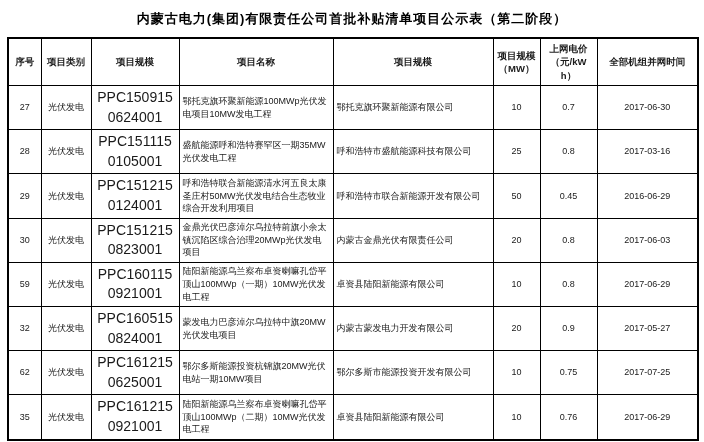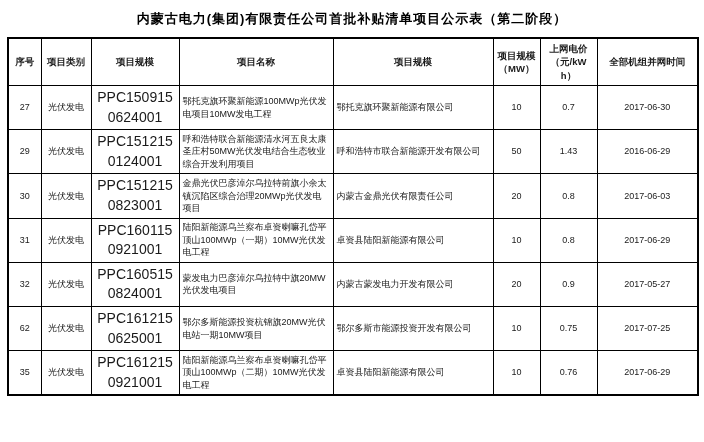--- a/index.html
+++ b/index.html
@@ -64,41 +64,51 @@
           <td class="col-no">27</td>
           <td class="col-category">光伏发电</td>
           <td class="col-code">PPC1509150624001</td>
           <td class="col-name">鄂托克旗环聚新能源100MWp光伏发电项目10MW发电工程</td>
           <td class="col-company">鄂托克旗环聚新能源有限公司</td>
           <td class="col-capacity">10</td>
           <td class="col-price">0.7</td>
           <td class="col-date">2017-06-30</td>
         </tr>
         <tr>
+          <td class="col-no">28</td>
+          <td class="col-category">光伏发电</td>
+          <td class="col-code">PPC1511150105001</td>
+          <td class="col-name">盛航能源呼和浩特赛罕区一期35MW光伏发电工程</td>
+          <td class="col-company">呼和浩特市盛航能源科技有限公司</td>
+          <td class="col-capacity">25</td>
+          <td class="col-price">0.8</td>
+          <td class="col-date">2017-03-16</td>
+        </tr>
+        <tr>
           <td class="col-no">29</td>
           <td class="col-category">光伏发电</td>
           <td class="col-code">PPC1512150124001</td>
           <td class="col-name">呼和浩特联合新能源清水河五良太康圣庄村50MW光伏发电结合生态牧业综合开发利用项目</td>
           <td class="col-company">呼和浩特市联合新能源开发有限公司</td>
           <td class="col-capacity">50</td>
-          <td class="col-price">1.43</td>
+          <td class="col-price">0.45</td>
           <td class="col-date">2016-06-29</td>
         </tr>
         <tr>
           <td class="col-no">30</td>
           <td class="col-category">光伏发电</td>
           <td class="col-code">PPC1512150823001</td>
           <td class="col-name">金鼎光伏巴彦淖尔乌拉特前旗小余太镇沉陷区综合治理20MWp光伏发电项目</td>
           <td class="col-company">内蒙古金鼎光伏有限责任公司</td>
           <td class="col-capacity">20</td>
           <td class="col-price">0.8</td>
           <td class="col-date">2017-06-03</td>
         </tr>
         <tr>
-          <td class="col-no">31</td>
+          <td class="col-no">59</td>
           <td class="col-category">光伏发电</td>
           <td class="col-code">PPC1601150921001</td>
           <td class="col-name">陆阳新能源乌兰察布卓资喇嘛孔岱平顶山100MWp（一期）10MW光伏发电工程</td>
           <td class="col-company">卓资县陆阳新能源有限公司</td>
           <td class="col-capacity">10</td>
           <td class="col-price">0.8</td>
           <td class="col-date">2017-06-29</td>
         </tr>
         <tr>
           <td class="col-no">32</td>

